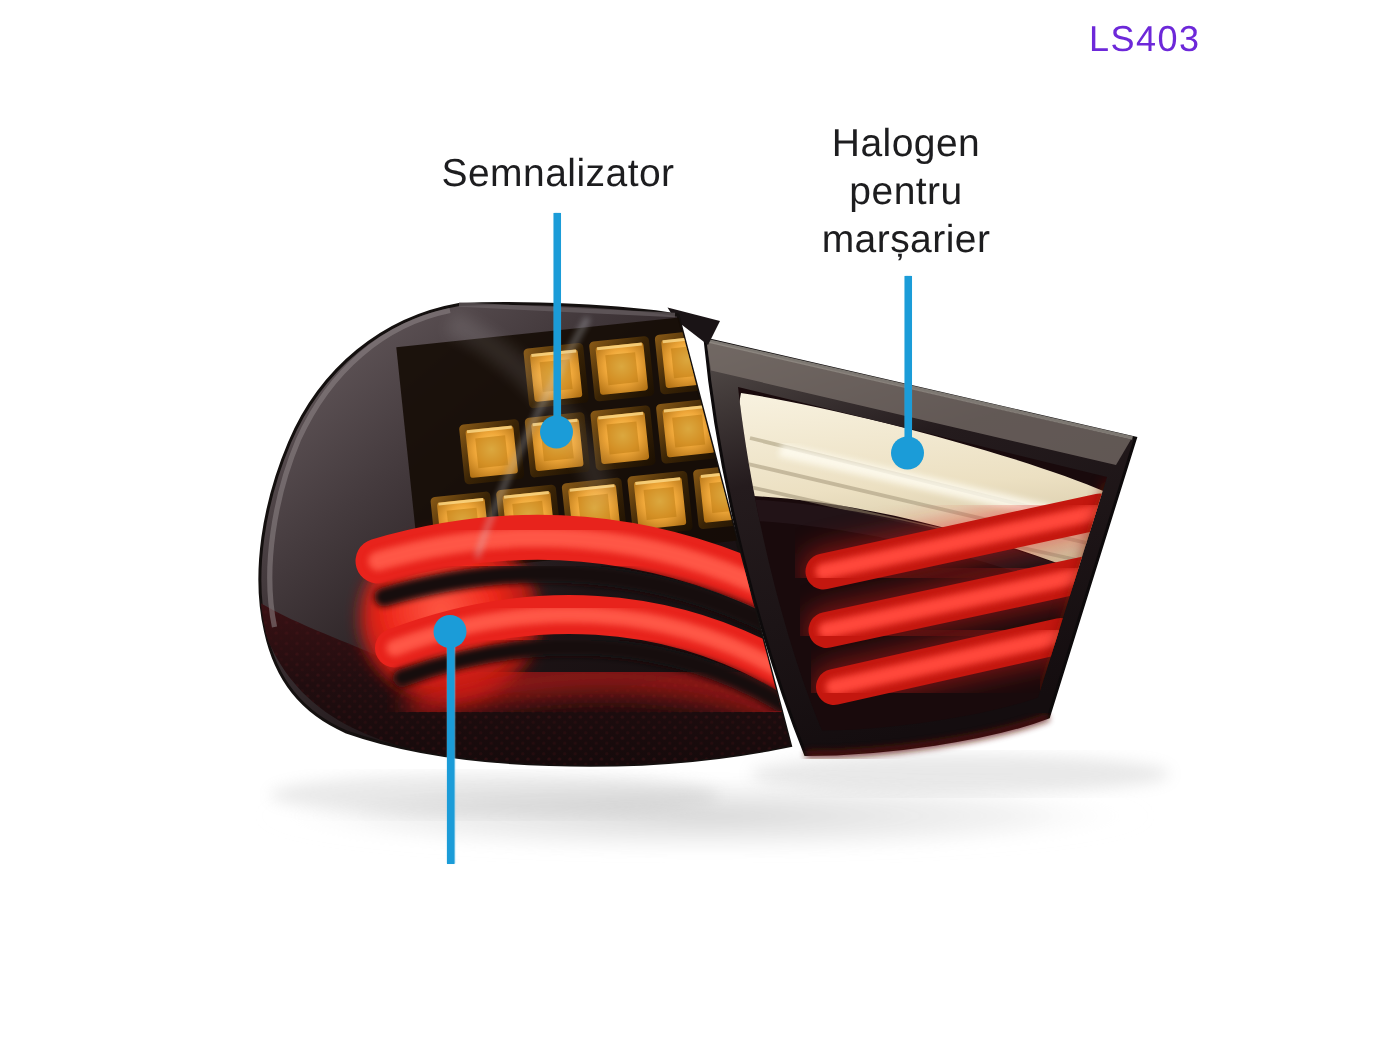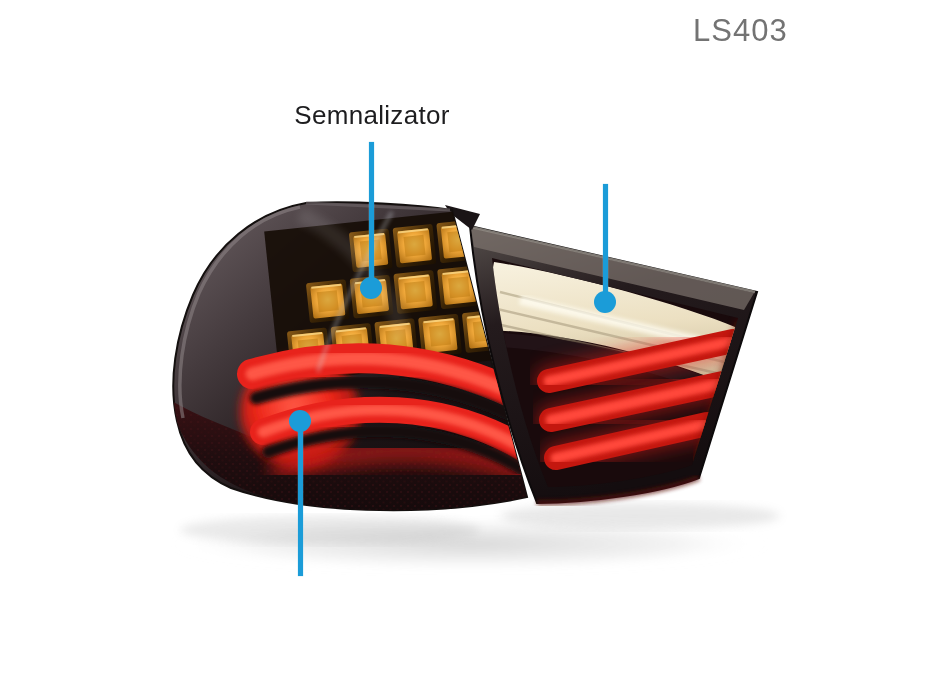--- a/index.html
+++ b/index.html
@@ -9,22 +9,22 @@
     font-family:"Liberation Sans","DejaVu Sans",sans-serif;
     color:#1d1d1f;
   }
   .photo-svg { position:absolute; left:0; top:0; }
   .lbl {
     position:absolute; transform:translateX(-50%);
     text-align:center; font-size:26px; line-height:32px;
     color:#1d1d1f; white-space:pre-line; letter-spacing:0.3px;
   }
   .product-code {
-    position:absolute; left:693px; top:13px;
-    font-size:31px; letter-spacing:1px; color:#737373;
+    position:absolute; left:726px; top:13px;
+    font-size:24px; letter-spacing:1px; color:#6d28d9;
   }
   .leader {
     position:absolute; width:5px; background:#1b9cd8;
     box-shadow:0 0 1px #7fc6e8;
   }
   .dot {
     position:absolute; width:22px; height:22px; border-radius:50%;
     background:#1b9cd8;
   }
   .lbl-stop { line-height:33px; }
@@ -203,20 +203,23 @@
       </g>
       <path d="M300 207 C256 216,220 247,199 293 C183 331,175 379,183 418" stroke="#8f8689" stroke-width="3.5" opacity="0.55" fill="none"></path>
       <path d="M306 203 L450 210" stroke="#6a6164" stroke-width="3" opacity="0.7" fill="none"></path>
     </g>
   </svg>
 
   <div class="product-code">LS403</div>
 
   <div class="lbl" style="left:372px; top:99px;">Semnalizator</div>
 
+  <div class="lbl" style="left:604px; top:79px;">Halogen
+pentru
+marșarier</div>
 
 
   <div class="leader" style="left:369px; top:142px; height:146px;"></div>
   <div class="dot" style="left:360px; top:277px;"></div>
 
   <div class="leader" style="left:603px; top:184px; height:118px;"></div>
   <div class="dot" style="left:594px; top:291px;"></div>
 
   <div class="leader" style="left:298px; top:421px; height:155px;"></div>
   <div class="dot" style="left:289px; top:410px;"></div>

